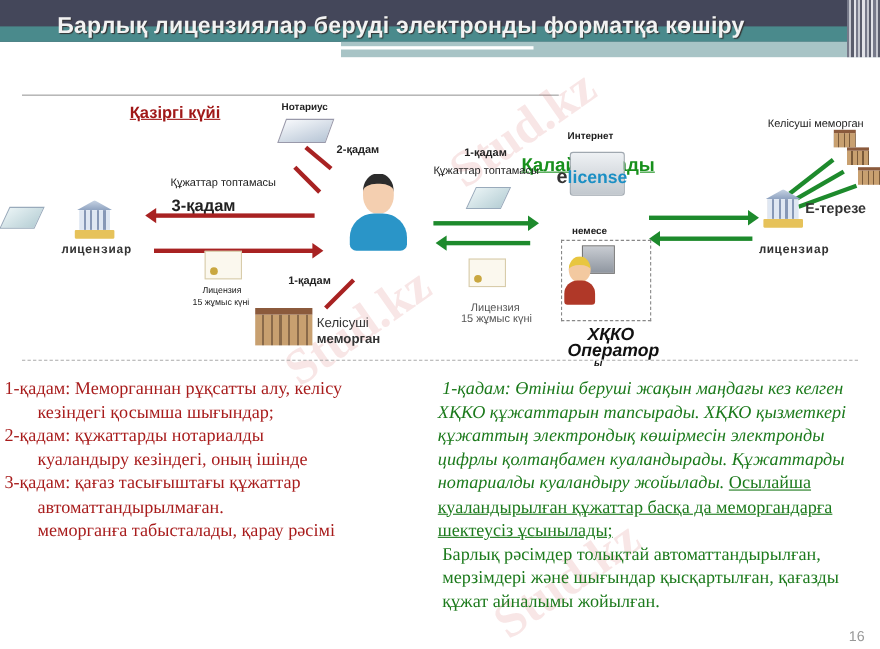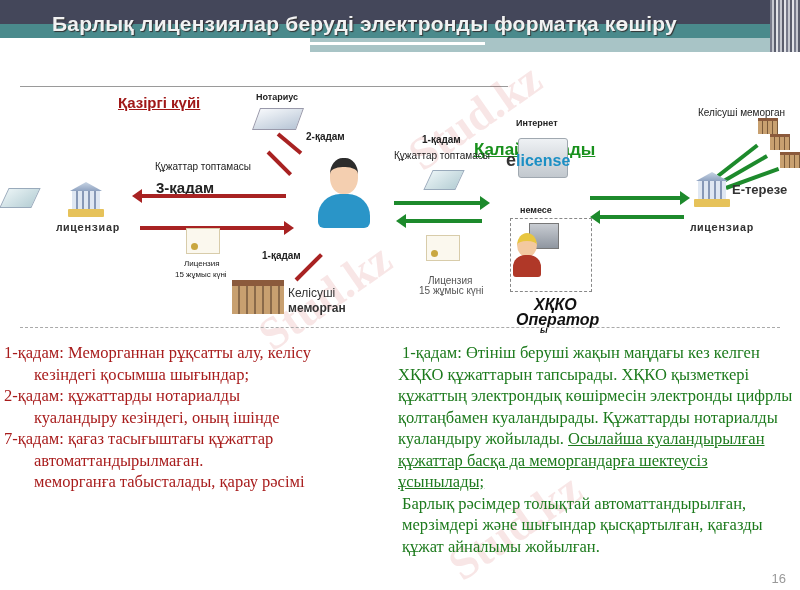--- a/index.html
+++ b/index.html
@@ -162,21 +162,21 @@
   <div class="base"></div>
 </div>
 <div class="lbl" style="left:732px;top:182px;font-size:13px;font-weight:bold;color:#333;">Е-терезе</div>
 <div class="lbl lic" style="left:690px;top:222px;">лицензиар</div>
 
 <div class="dashed"></div>
 
 <div class="para red" style="left:4px;top:342px;width:380px;">
   <span><span>1-қадам:</span><span> Меморганнан рұқсатты алу, келісу</span><span class="indent">кезіндегі қосымша шығындар;</span></span>
   <span><span>2-қадам:</span><span> құжаттарды нотариалды</span><span class="indent">куаландыру кезіндегі, оның ішінде</span></span>
-  <span><span>7-қадам:</span><span> қағаз тасығыштағы құжаттар</span><span class="indent">автоматтандырылмаған.</span><span class="indent">меморганға табысталады, қарау рәсімі</span></span>
+  <span><span>3-қадам:</span><span> қағаз тасығыштағы құжаттар</span><span class="indent">автоматтандырылмаған.</span><span class="indent">меморганға табысталады, қарау рәсімі</span></span>
 </div>
 
 <div class="para green" style="left:398px;top:342px;width:396px;">
-  <span style="padding-left:4px;">1-қадам: Өтініш беруші жақын маңдағы кез келген ХҚКО құжаттарын тапсырады. ХҚКО қызметкері құжаттың электрондық көшірмесін электронды цифрлы қолтаңбамен куаландырады. Құжаттарды нотариалды куаландыру жойылады. </span><u>Осылайша куаландырылған құжаттар басқа да меморгандарға шектеусіз ұсынылады;</u>
+  <span style="padding-left:4px;font-style:italic;">1-қадам: Өтініш беруші жақын маңдағы кез келген ХҚКО құжаттарын тапсырады. ХҚКО қызметкері құжаттың электрондық көшірмесін электронды цифрлы қолтаңбамен куаландырады. Құжаттарды нотариалды куаландыру жойылады. </span><u>Осылайша куаландырылған құжаттар басқа да меморгандарға шектеусіз ұсынылады;</u>
   <span style="display:block;padding-left:4px;">Барлық рәсімдер толықтай автоматтандырылған, мерзімдері және шығындар қысқартылған, қағазды құжат айналымы жойылған.</span>
 </div>
 
 <div class="page-num">16</div>
 
 </body></html>

